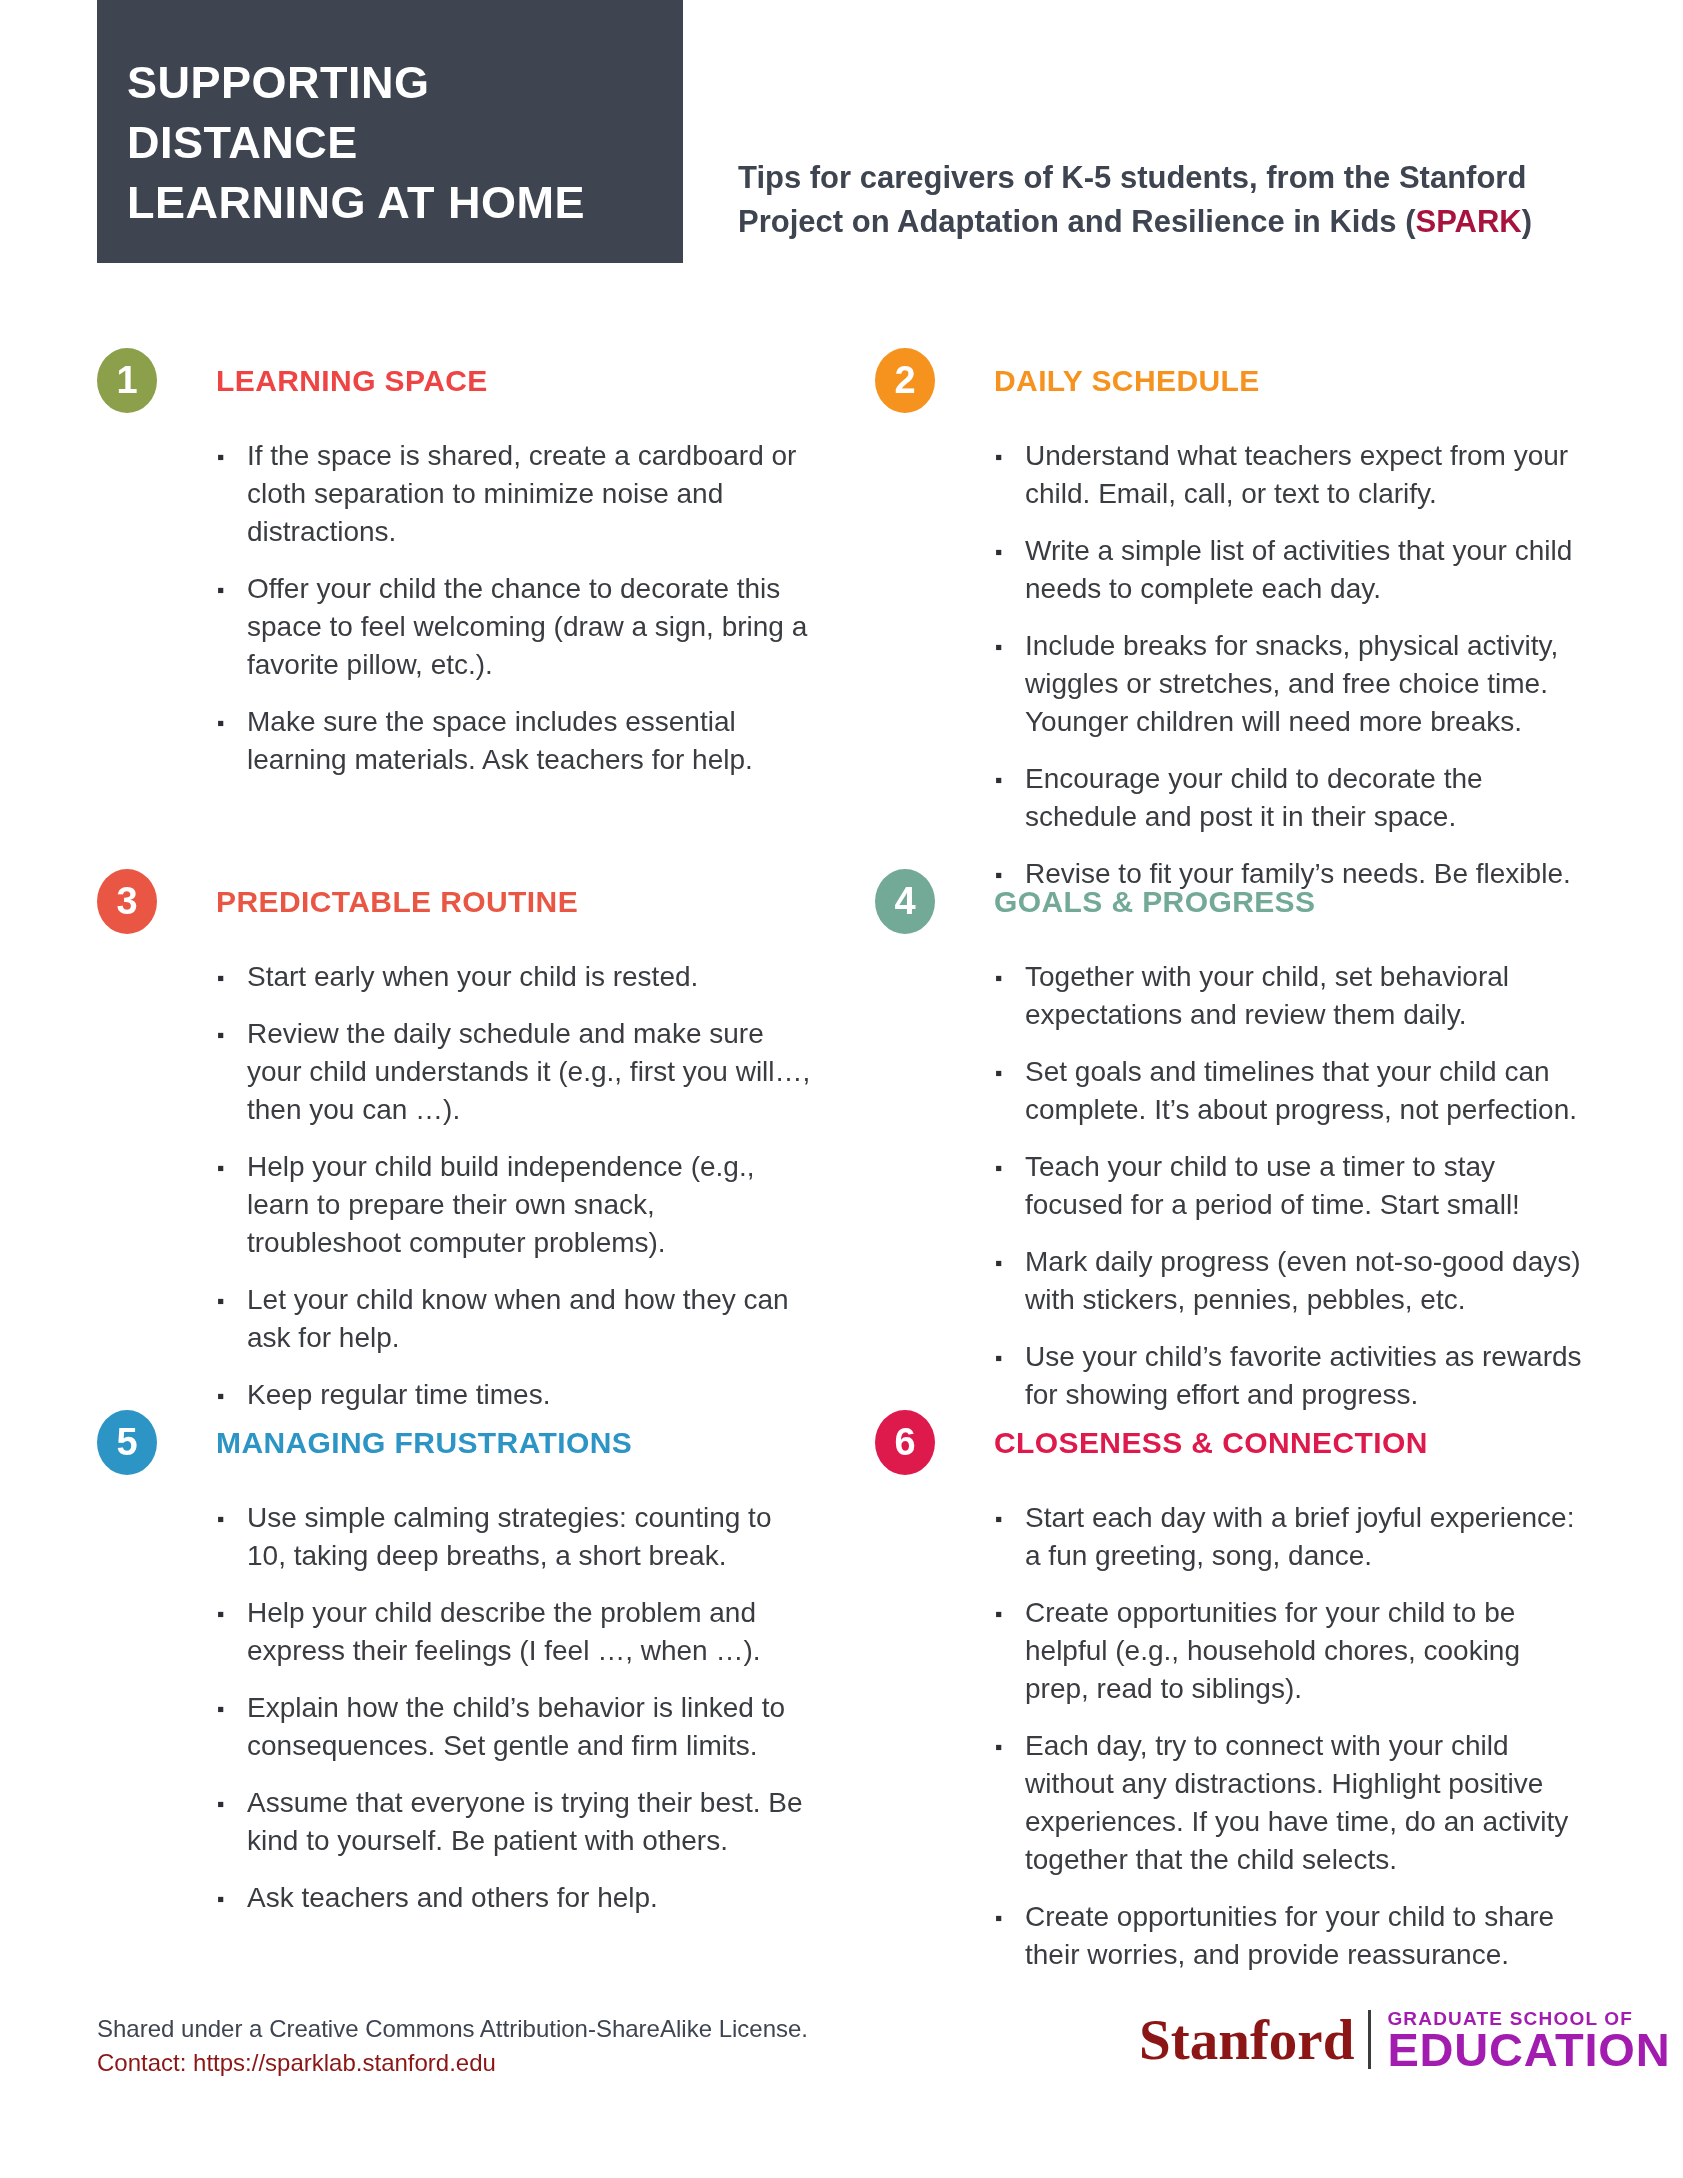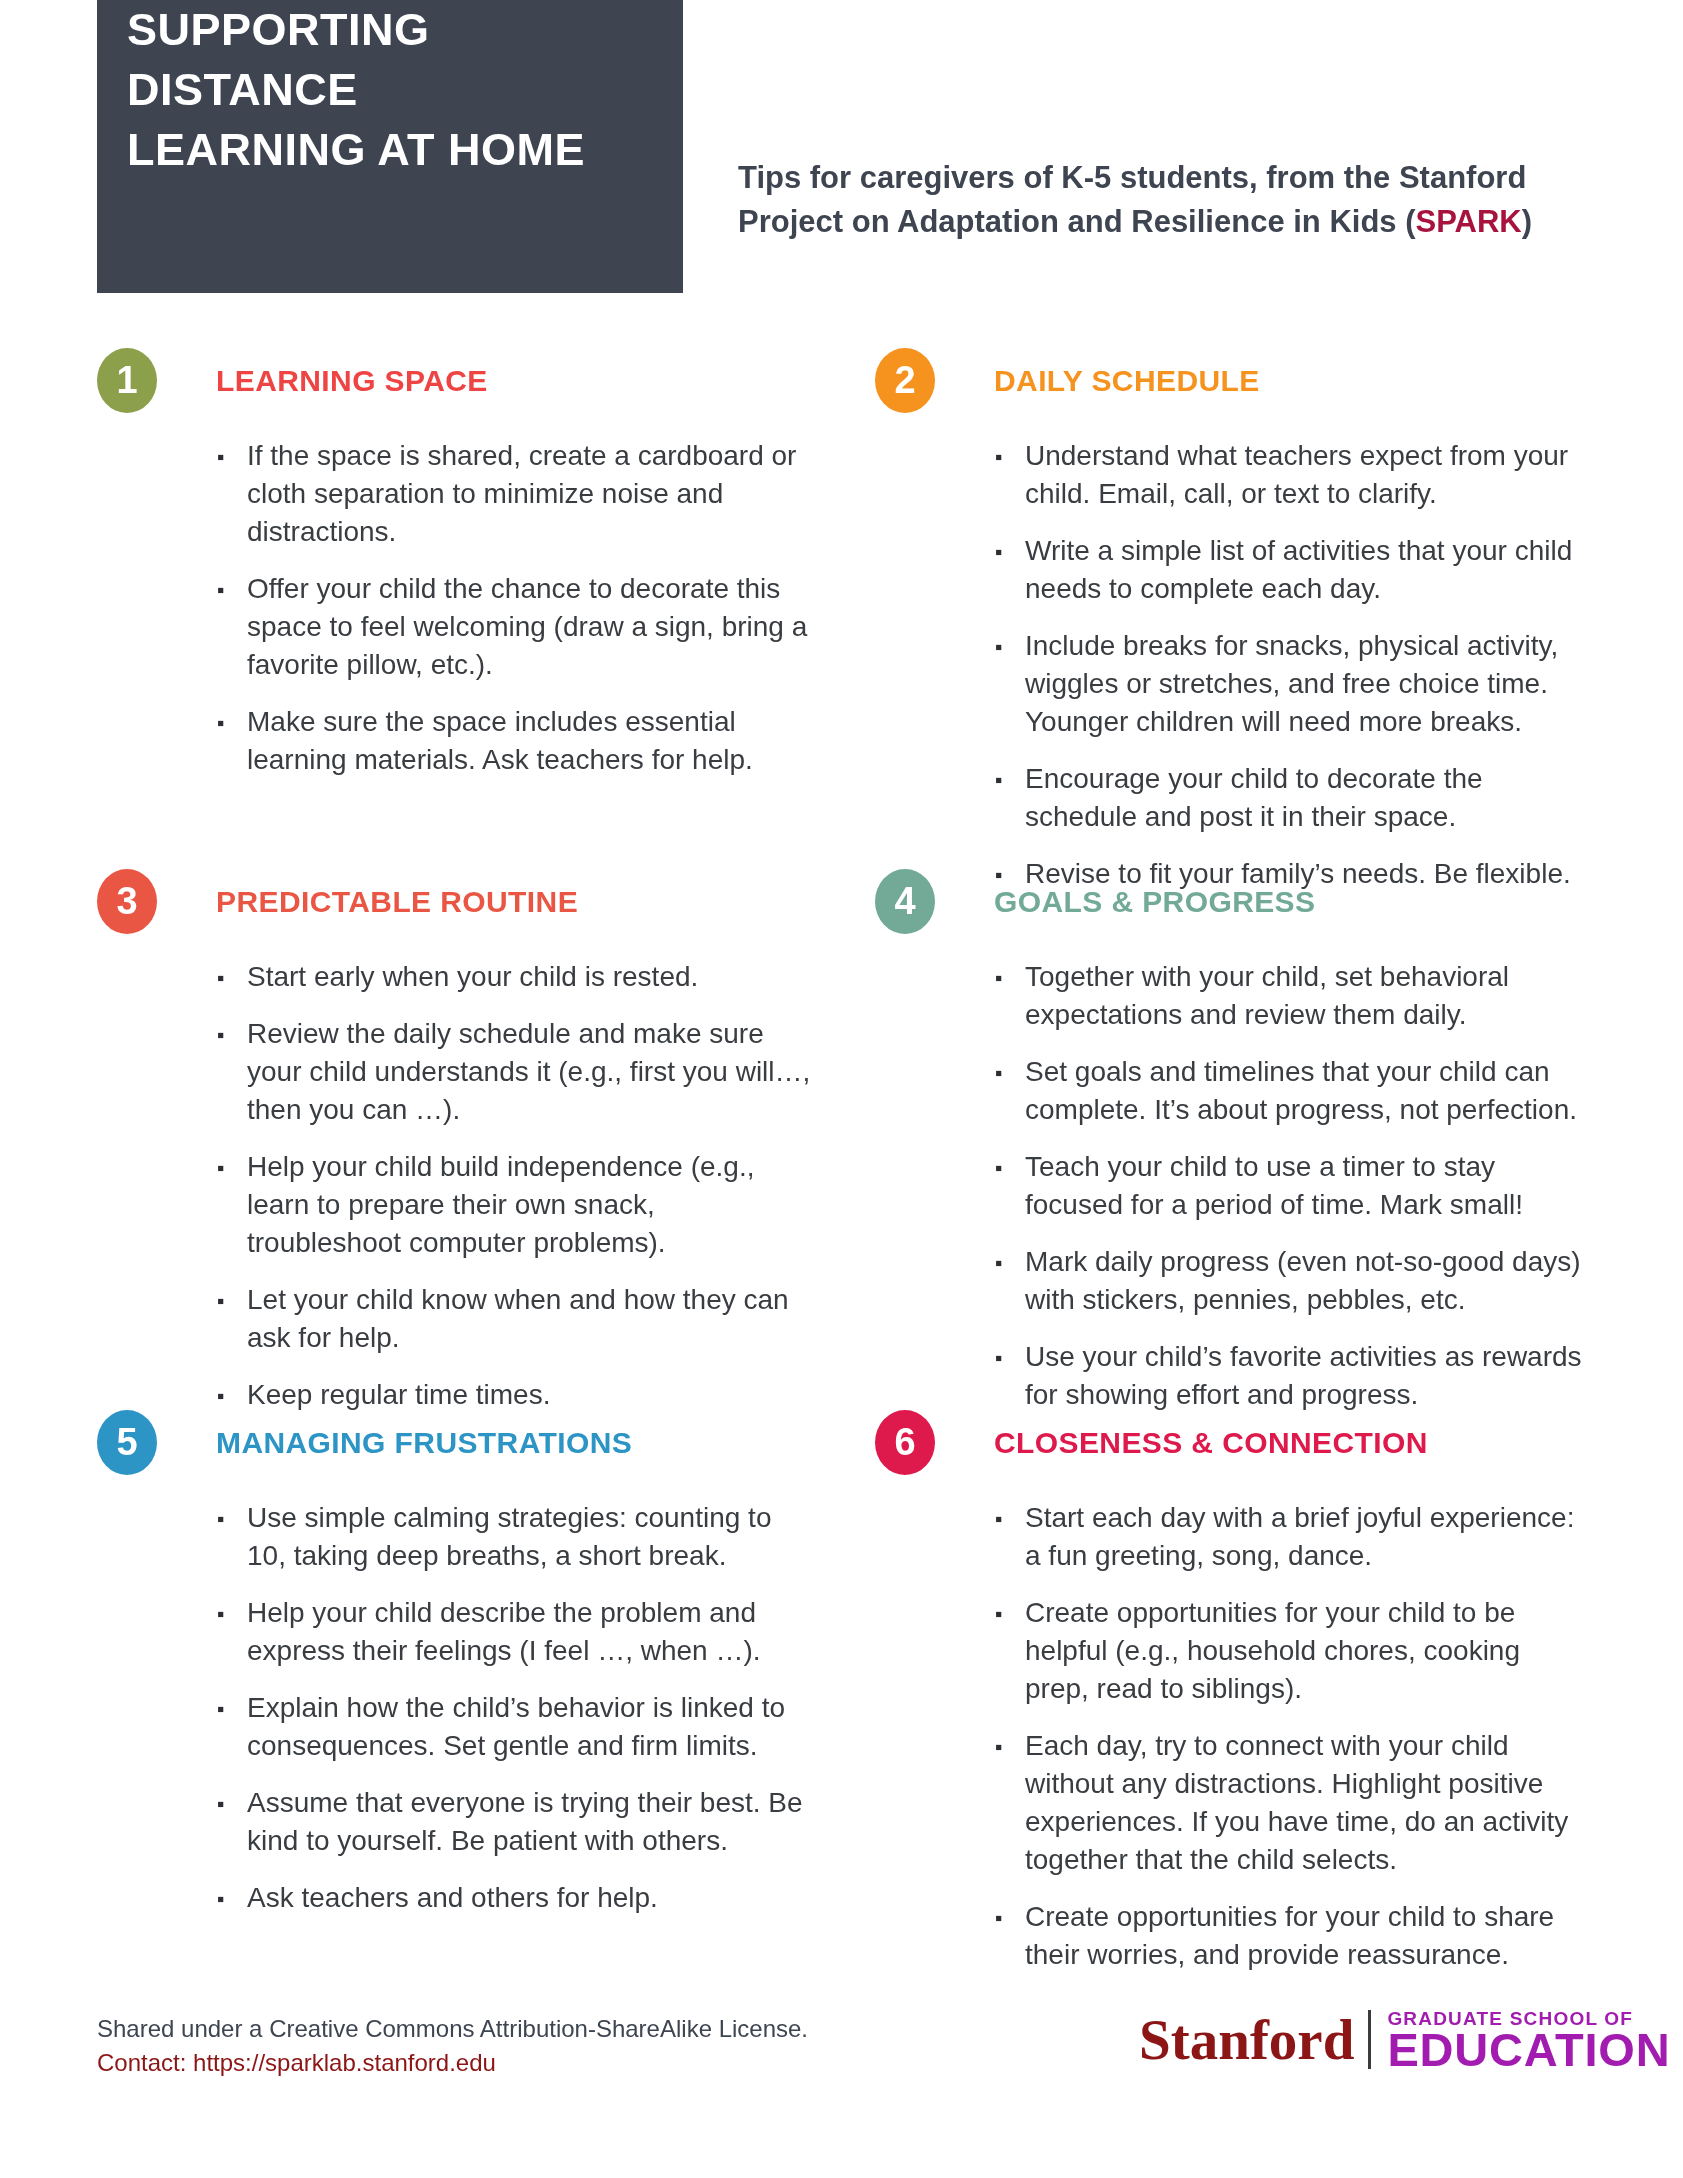--- a/index.html
+++ b/index.html
@@ -11,24 +11,24 @@
     background: #ffffff;
     font-family: "Liberation Sans", sans-serif;
     color: #393d41;
     overflow: hidden;
   }
 
   
   .header-box {
     position: absolute;
     left: 97px; top: 0;
-    width: 586px; height: 293px;
+    width: 586px; height: 263px;
     background: #3e4551;
     display: flex;
-    align-items: flex-start;
+    align-items: flex-end;
   }
   .header-title {
     padding: 0 24px 30px 30px;
     color: #ffffff;
     font-size: 45px;
     font-weight: bold;
     line-height: 60px;
     letter-spacing: 0.5px;
   }
   .header-title span { display: block; }
@@ -189,21 +189,21 @@
   </div>
 
   <div class="section sec-s4">
     <div class="sec-head">
       <div class="num-circle" style="background: rgb(114, 169, 151);">4</div>
       <div class="sec-title" style="color: rgb(114, 169, 151);">GOALS &amp; PROGRESS</div>
     </div>
     <ul class="bullets">
       <li>Together with your child, set behavioral expectations and review them daily.</li>
       <li>Set goals and timelines that your child can complete. It’s about progress, not perfection.</li>
-      <li>Teach your child to use a timer to stay focused for a period of time. Mark small!</li>
+      <li>Teach your child to use a timer to stay focused for a period of time. Start small!</li>
       <li>Mark daily progress (even not-so-good days) with stickers, pennies, pebbles, etc.</li>
       <li>Use your child’s favorite activities as rewards for showing effort and progress.</li>
     </ul>
   </div>
 
   <div class="section sec-s5">
     <div class="sec-head">
       <div class="num-circle" style="background: rgb(45, 149, 197);">5</div>
       <div class="sec-title" style="color: rgb(45, 149, 197);">MANAGING FRUSTRATIONS</div>
     </div>

